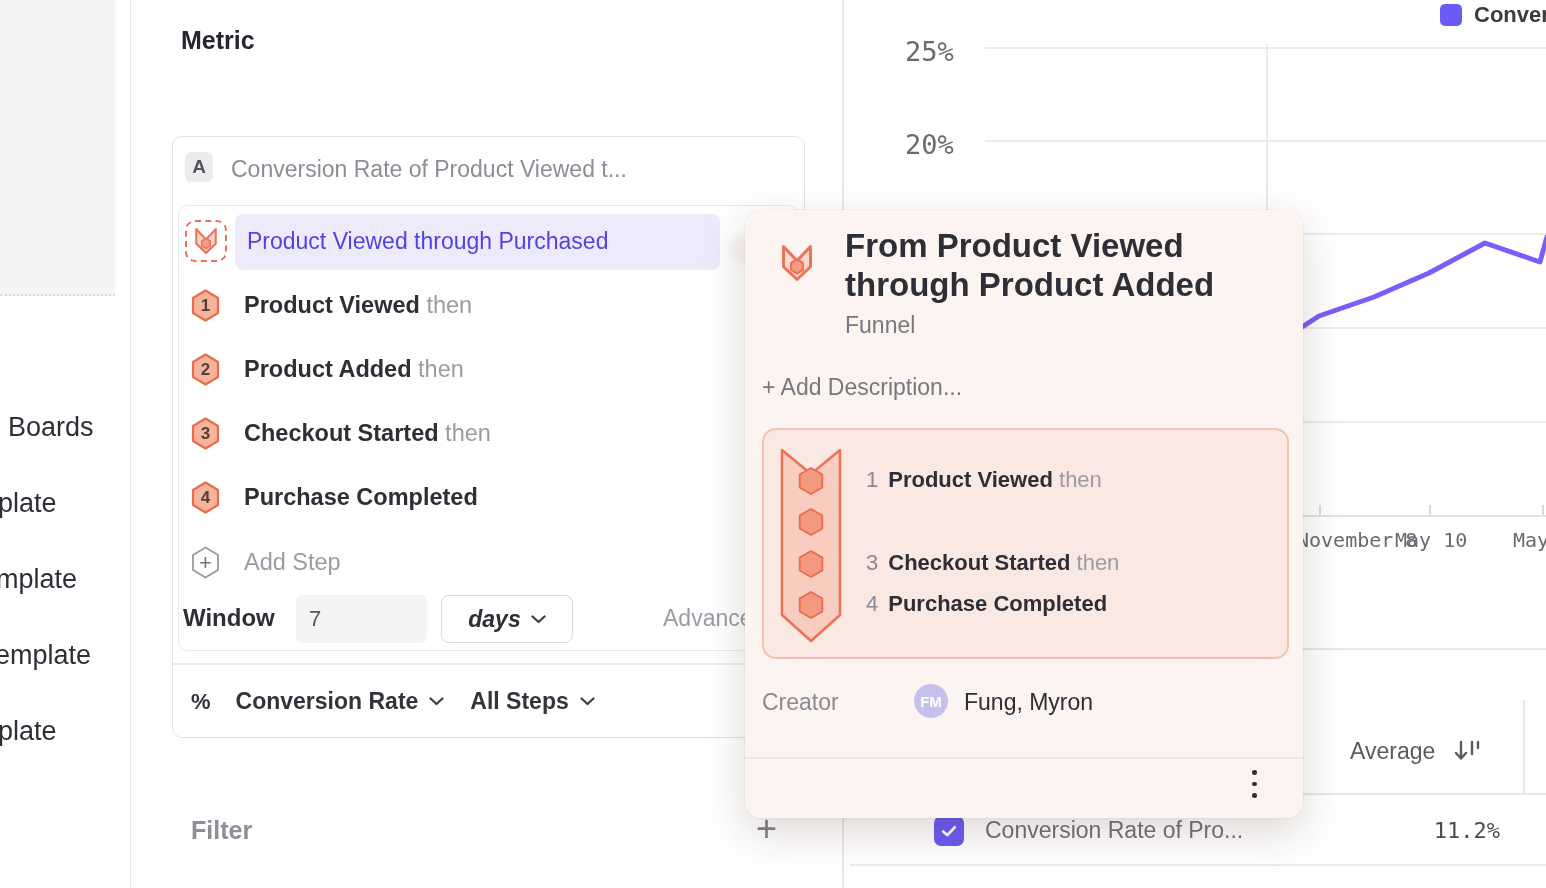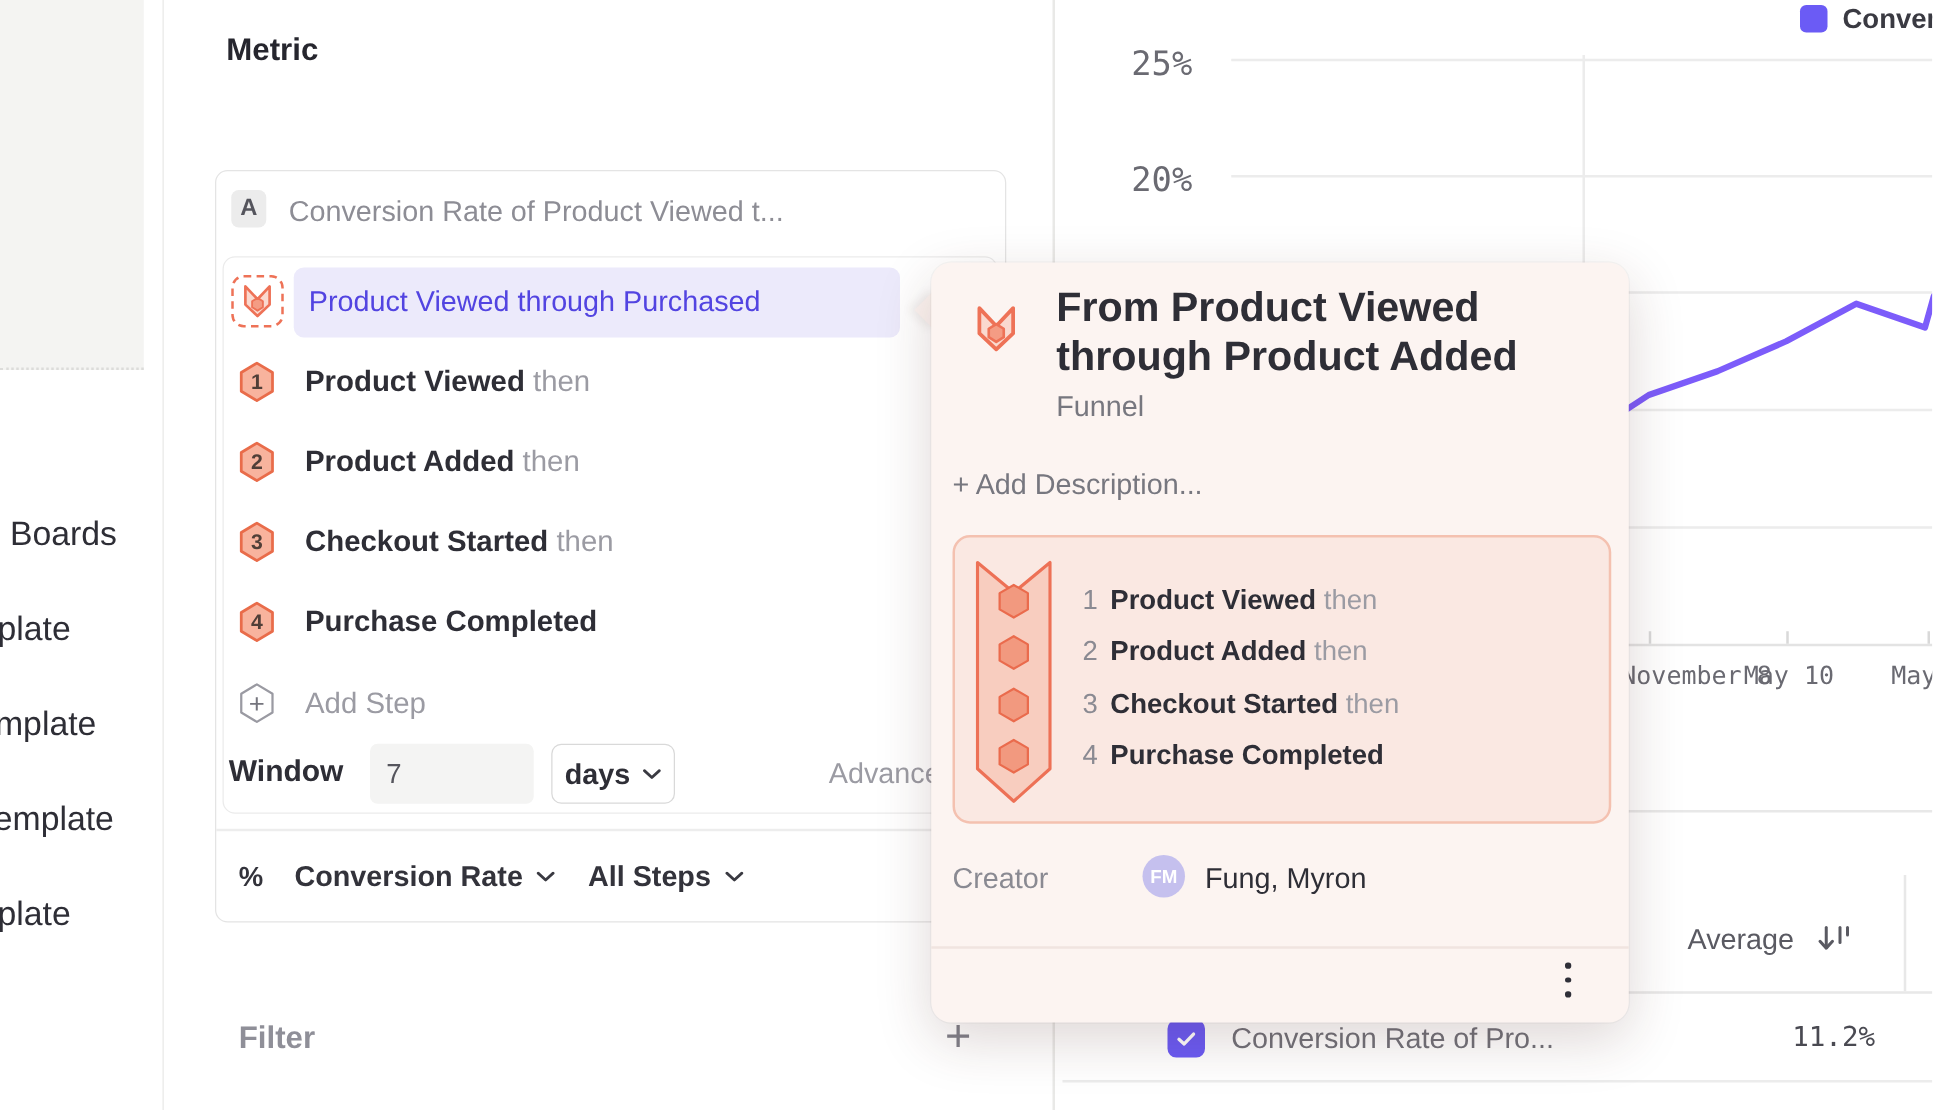--- a/index.html
+++ b/index.html
@@ -27,21 +27,21 @@
   .step-row { z-index:12; display:flex; align-items:center; }
   .hex-icon { position:relative; width:29px; height:33px; }
   .hex-num { position:absolute; left:0; top:0; width:29px; height:33px; display:flex; align-items:center; justify-content:center; font-size:17px; font-weight:700; color:#513f38; }
   .hex-plus { position:absolute; left:0; top:0; width:29px; height:33px; display:flex; align-items:center; justify-content:center; font-size:22px; font-weight:400; color:#75757e; }
   .step-text { font-size:23.5px; margin-left:24px; white-space:nowrap; }
   .step-name { font-weight:600; color:#2e2e36; }
   .step-suffix { color:#9b9ba3; }
   .addstep-text { font-size:23.5px; margin-left:24px; color:#9b9ba3; }
   .window-label { left:183px; top:604px; font-size:24px; font-weight:600; color:#2e2e36; z-index:12; }
   .window-input { left:296px; top:595px; width:131px; height:48px; background:#f4f4f3; border:none; border-radius:6px; font-size:22px; color:#55555d; padding-left:13px; z-index:12; font-family:"Liberation Sans",sans-serif; }
-  .days-select { left:441px; top:595px; width:99px; height:48px; background:#fff; border:1.5px solid #d9d9d9; border-radius:8px; display:flex; align-items:center; justify-content:center; gap:10px; z-index:12; cursor:pointer; }
+  .days-select { left:441px; top:595px; width:132px; height:48px; background:#fff; border:1.5px solid #d9d9d9; border-radius:8px; display:flex; align-items:center; justify-content:center; gap:10px; z-index:12; cursor:pointer;font-style:italic; }
   .days-label { font-size:23px; font-weight:600; color:#2e2e36; }
   .advanced-link { left:663px; top:605px; font-size:23px; color:#9b9ba3; z-index:12; white-space:nowrap;text-align:center; }
   .card-divider { left:173px; top:663px; width:631px; height:1.5px; background:#ededed; z-index:11; }
   .measure-row { left:191px; top:688px; display:flex; align-items:center; gap:11px; z-index:12; }
   .measure-prefix { font-size:22px; font-weight:600; color:#33333b; }
   .measure-label, .scope-label { font-size:23px; font-weight:600; color:#33333b; }
   .filter-heading { left:191px; top:816px; font-size:25px; font-weight:700; color:#8f8f98; }
   .filter-plus { left:756px; top:808px; font-size:36px; font-weight:300; color:#80808a; cursor:pointer; }
 
   
@@ -261,23 +261,20 @@
       <polygon points="2,3 31,27 60,3 60,168 31,194 2,168" fill="#f8cdbf" stroke="#ed7156" stroke-width="2.5" stroke-linejoin="round"></polygon>
       <polygon points="31,21 42.3,27.5 42.3,40.5 31,47 19.7,40.5 19.7,27.5" fill="#f2997f" stroke="#ea6b4d" stroke-width="1.8" stroke-linejoin="round"></polygon>
       <polygon points="31,62 42.3,68.5 42.3,81.5 31,88 19.7,81.5 19.7,68.5" fill="#f2997f" stroke="#ea6b4d" stroke-width="1.8" stroke-linejoin="round"></polygon>
       <polygon points="31,104 42.3,110.5 42.3,123.5 31,130 19.7,123.5 19.7,110.5" fill="#f2997f" stroke="#ea6b4d" stroke-width="1.8" stroke-linejoin="round"></polygon>
       <polygon points="31,145 42.3,151.5 42.3,164.5 31,171 19.7,164.5 19.7,151.5" fill="#f2997f" stroke="#ea6b4d" stroke-width="1.8" stroke-linejoin="round"></polygon>
     </svg>
   </div>
   <div class="abs pop-step" style="left:866px; top:467px;">
     <span class="n">1</span><span class="step-name">Product Viewed</span> <span class="step-suffix">then</span>
   </div>
-  <div class="abs pop-step" style="left:866px; top:508px;">
-    <span class="n">2</span><span class="step-name">Product Added</span> <span class="step-suffix">then</span>
-  </div>
   <div class="abs pop-step" style="left:866px; top:550px;">
     <span class="n">3</span><span class="step-name">Checkout Started</span> <span class="step-suffix">then</span>
   </div>
   <div class="abs pop-step" style="left:866px; top:591px;">
     <span class="n">4</span><span class="step-name">Purchase Completed</span>
   </div>
 
   <div class="abs creator-label">Creator</div>
   <div class="abs avatar">FM</div>
   <div class="abs creator-name">Fung, Myron</div>

